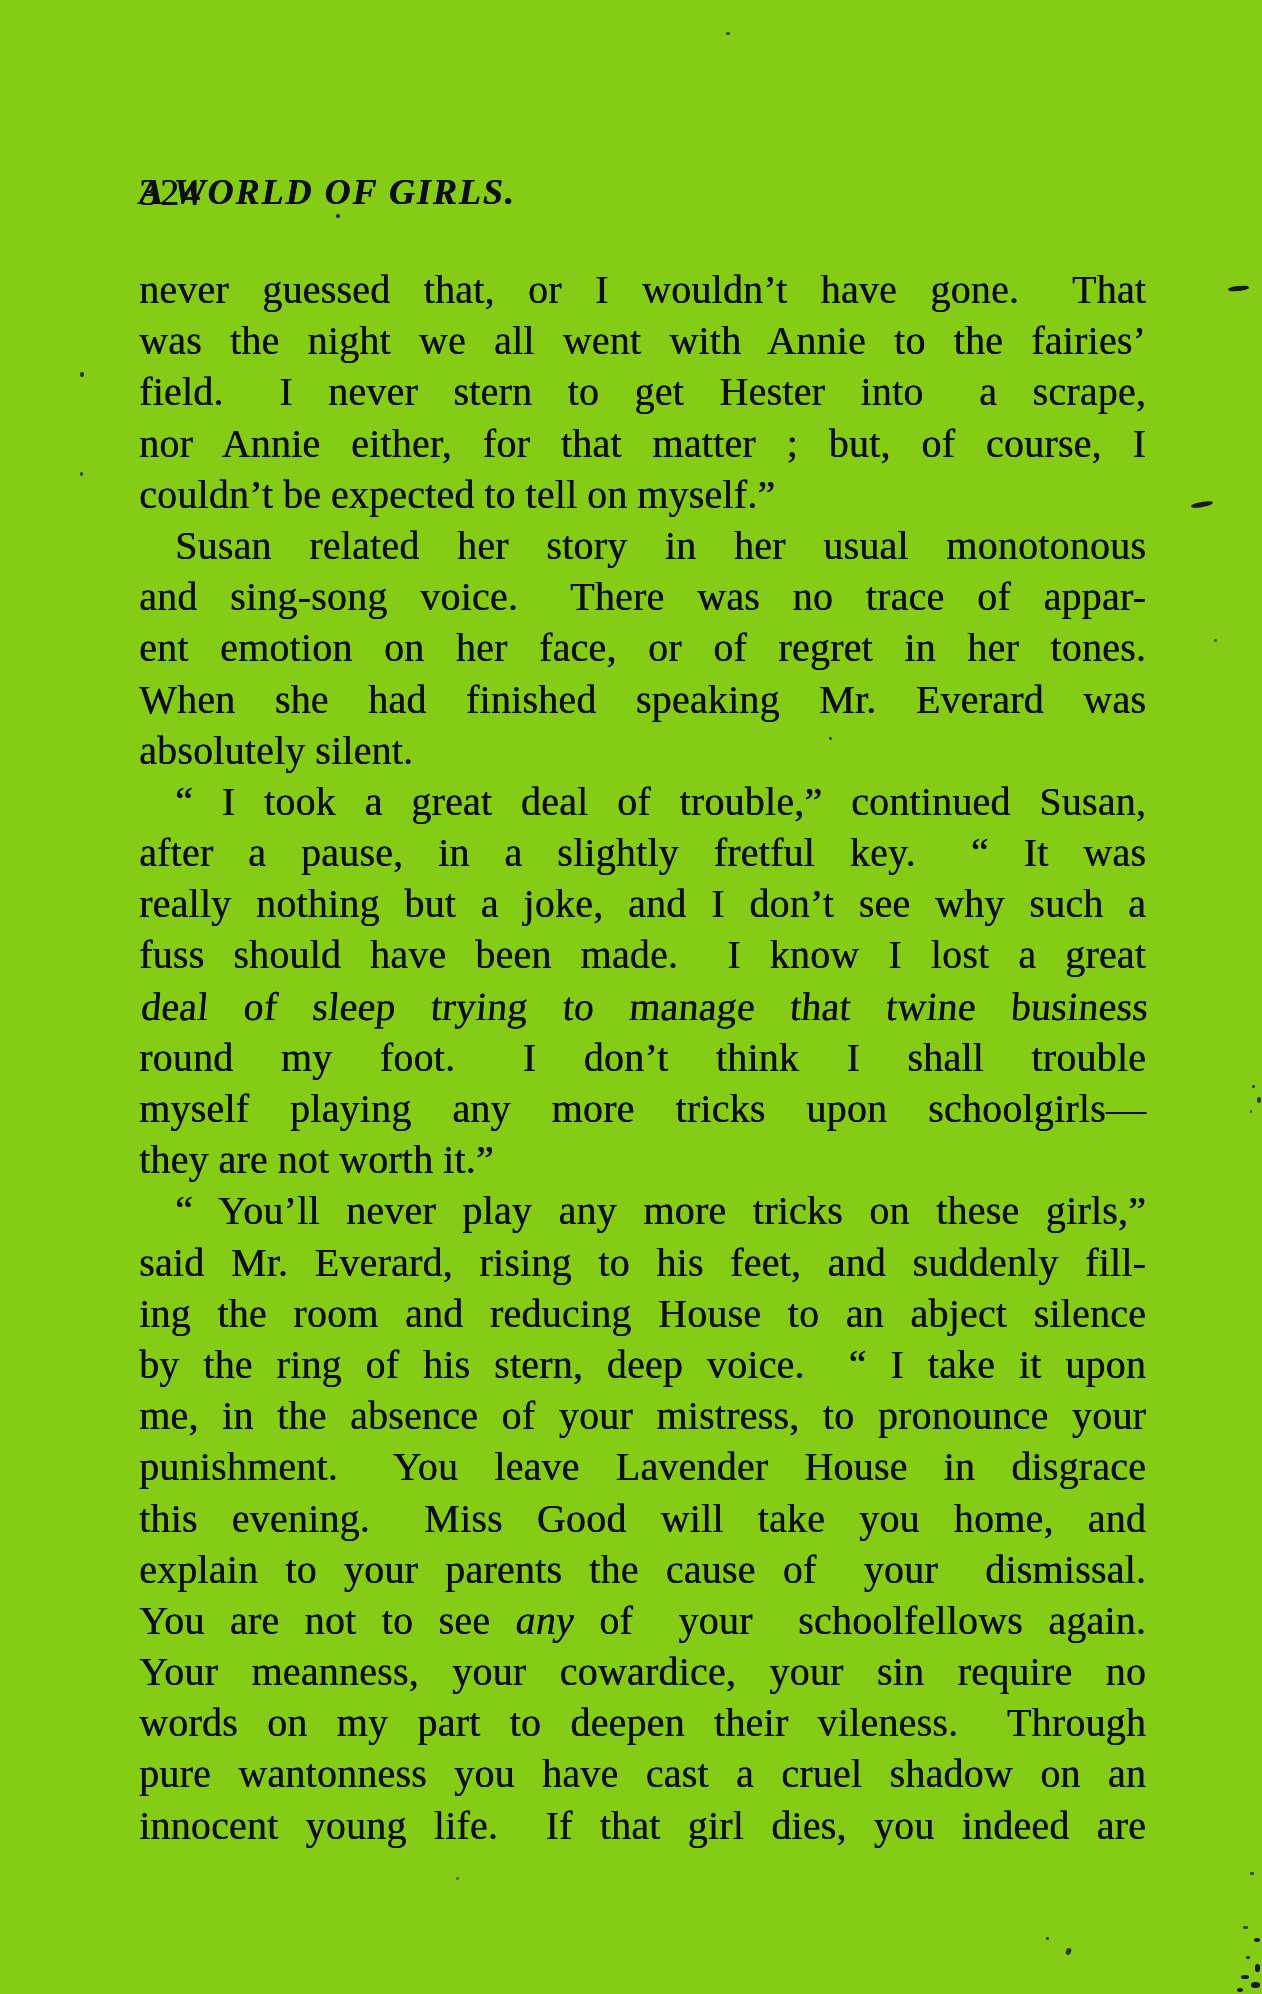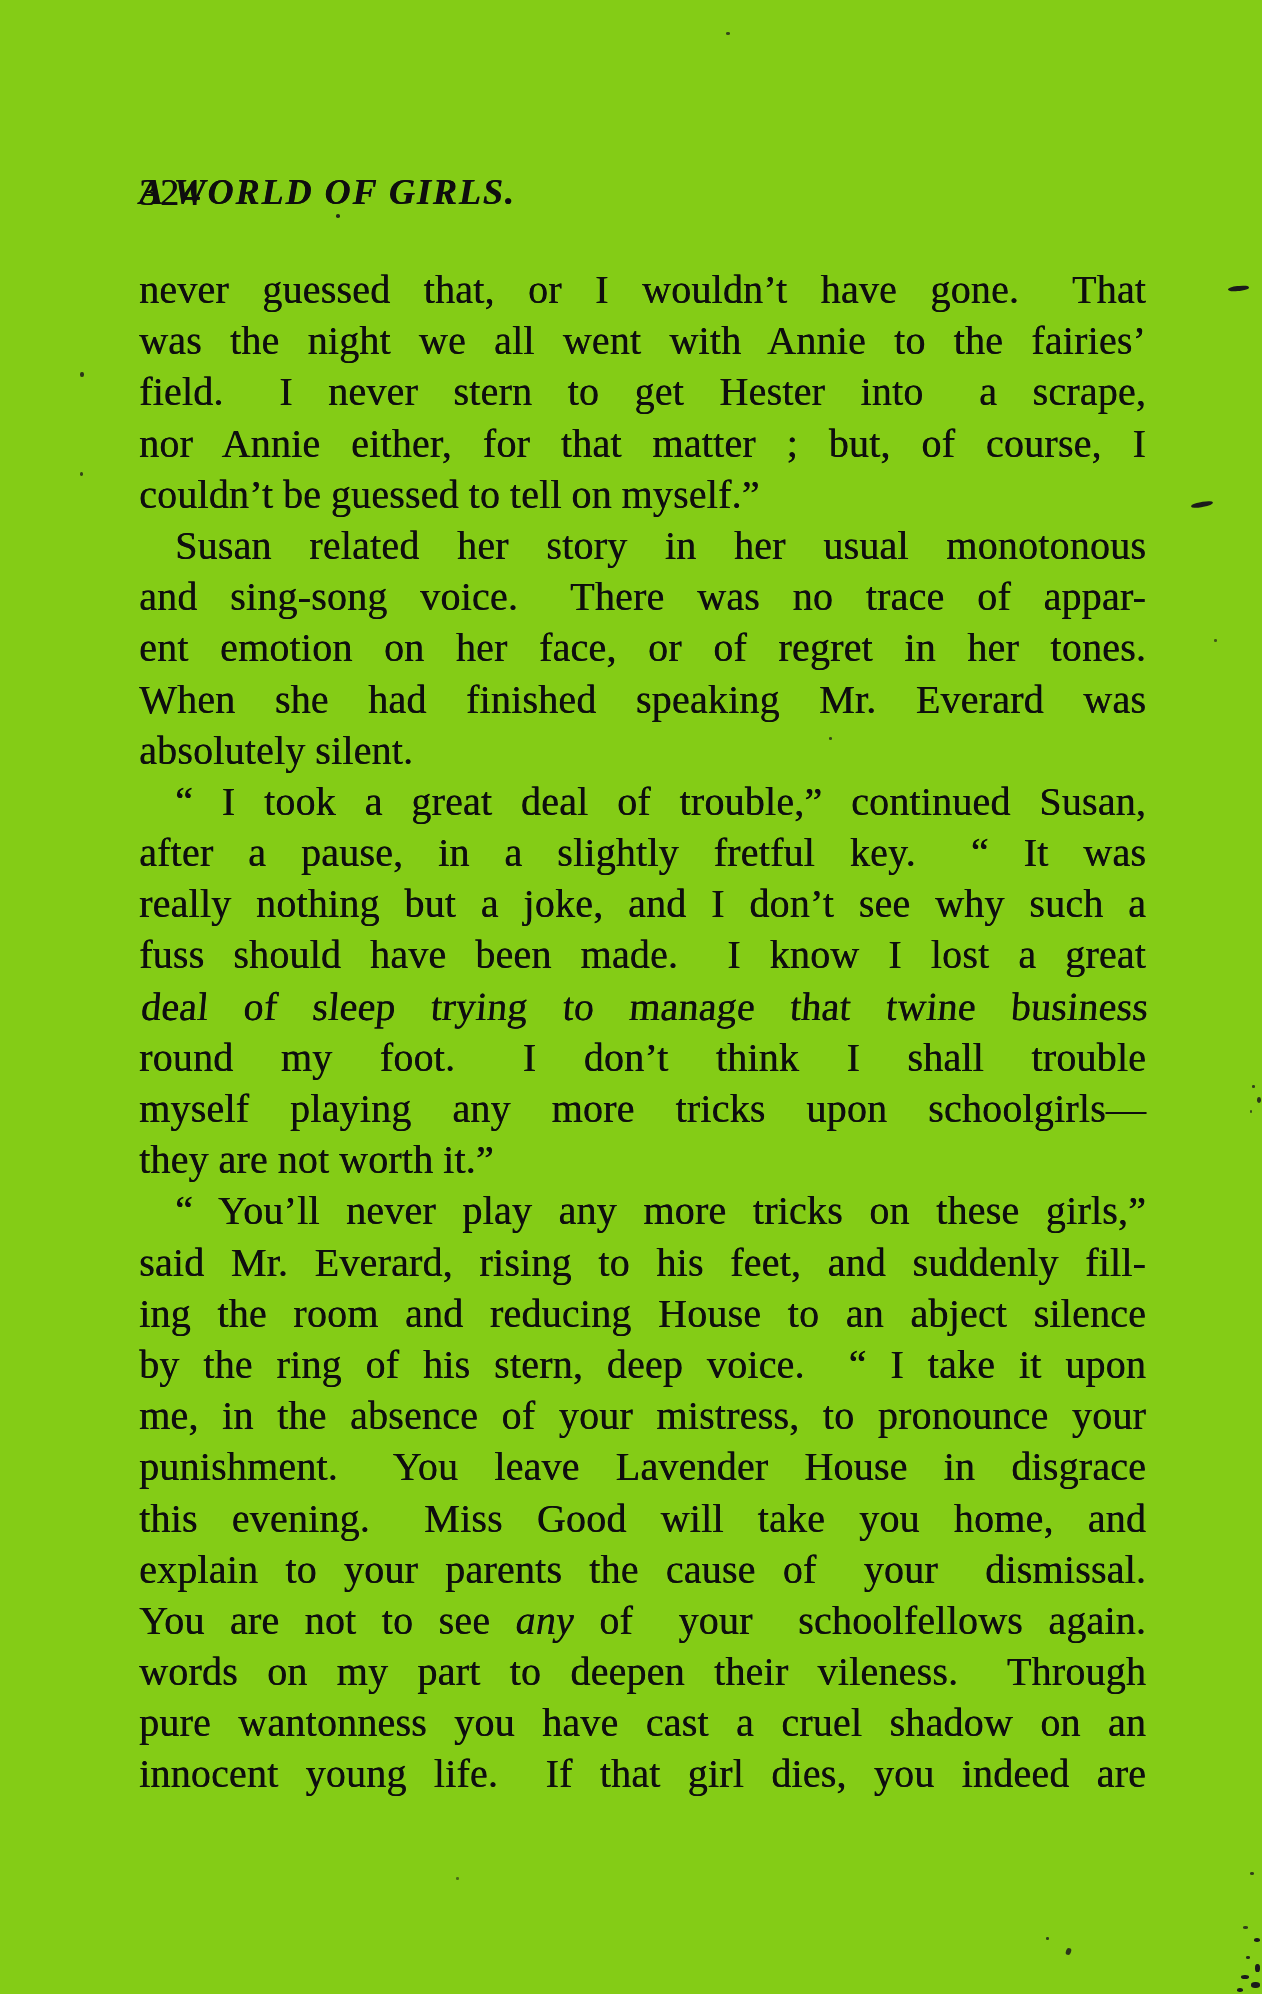--- a/index.html
+++ b/index.html
@@ -84,21 +84,21 @@
   <div class="running-head">
     <div class="page-number">324</div>
     <div class="head-title">A WORLD OF GIRLS.</div>
   </div>
 
   <div class="text-block">
       <div class="line"><span>never guessed that, or I wouldn’t have gone.  That</span></div>
       <div class="line"><span>was the night we all went with Annie to the fairies’</span></div>
       <div class="line"><span>field.  I never stern to get Hester into  a scrape,</span></div>
       <div class="line"><span>nor Annie either, for that matter ; but, of course, I</span></div>
-      <div class="line end"><span>couldn’t be guessed to tell on myself.”</span></div>
+      <div class="line end"><span>couldn’t be expected to tell on myself.”</span></div>
       <div class="line in"><span>Susan related her story in her usual monotonous</span></div>
       <div class="line"><span>and sing-song voice.  There was no trace of appar-</span></div>
       <div class="line"><span>ent emotion on her face, or of regret in her tones.</span></div>
       <div class="line"><span>When she had finished speaking Mr. Everard was</span></div>
       <div class="line end"><span>absolutely silent.</span></div>
       <div class="line in"><span>“ I took a great deal of trouble,” continued Susan,</span></div>
       <div class="line"><span>after a pause, in a slightly fretful key.  “ It was</span></div>
       <div class="line"><span>really nothing but a joke, and I don’t see why such a</span></div>
       <div class="line"><span>fuss should have been made.  I know I lost a great</span></div>
       <div class="line slant"><span>deal of sleep trying to manage that twine business</span></div>
@@ -107,20 +107,21 @@
       <div class="line end"><span>they are not worth it.”</span></div>
       <div class="line in"><span>“ You’ll never play any more tricks on these girls,”</span></div>
       <div class="line"><span>said Mr. Everard, rising to his feet, and suddenly fill-</span></div>
       <div class="line"><span>ing the room and reducing House to an abject silence</span></div>
       <div class="line"><span>by the ring of his stern, deep voice.  “ I take it upon</span></div>
       <div class="line"><span>me, in the absence of your mistress, to pronounce your</span></div>
       <div class="line"><span>punishment.  You leave Lavender House in disgrace</span></div>
       <div class="line"><span>this evening.  Miss Good will take you home, and</span></div>
       <div class="line"><span>explain to your parents the cause of  your  dismissal.</span></div>
       <div class="line"><span>You are not to see </span><em>any</em><span> of  your  schoolfellows again.</span></div>
+      <div class="line"><span>Your meanness, your cowardice, your sin require no</span></div>
       <div class="line"><span>words on my part to deepen their vileness.  Through</span></div>
       <div class="line"><span>pure wantonness you have cast a cruel shadow on an</span></div>
       <div class="line"><span>innocent young life.  If that girl dies, you indeed are</span></div>
     </div>
 
 <div class="mark" style="left: 1228px; top: 286px; width: 21px; height: 5px; transform: rotate(-6deg);"></div>
     <div class="mark" style="left: 1191px; top: 502px; width: 22px; height: 5px; transform: rotate(-10deg);"></div>
     <div class="mark" style="left: 336px; top: 214px; width: 4px; height: 4px; opacity: 0.9;"></div>
     <div class="mark" style="left: 726px; top: 32px; width: 4px; height: 3px; opacity: 0.75;"></div>
     <div class="mark" style="left: 829px; top: 737px; width: 3px; height: 3px; opacity: 0.75;"></div>

